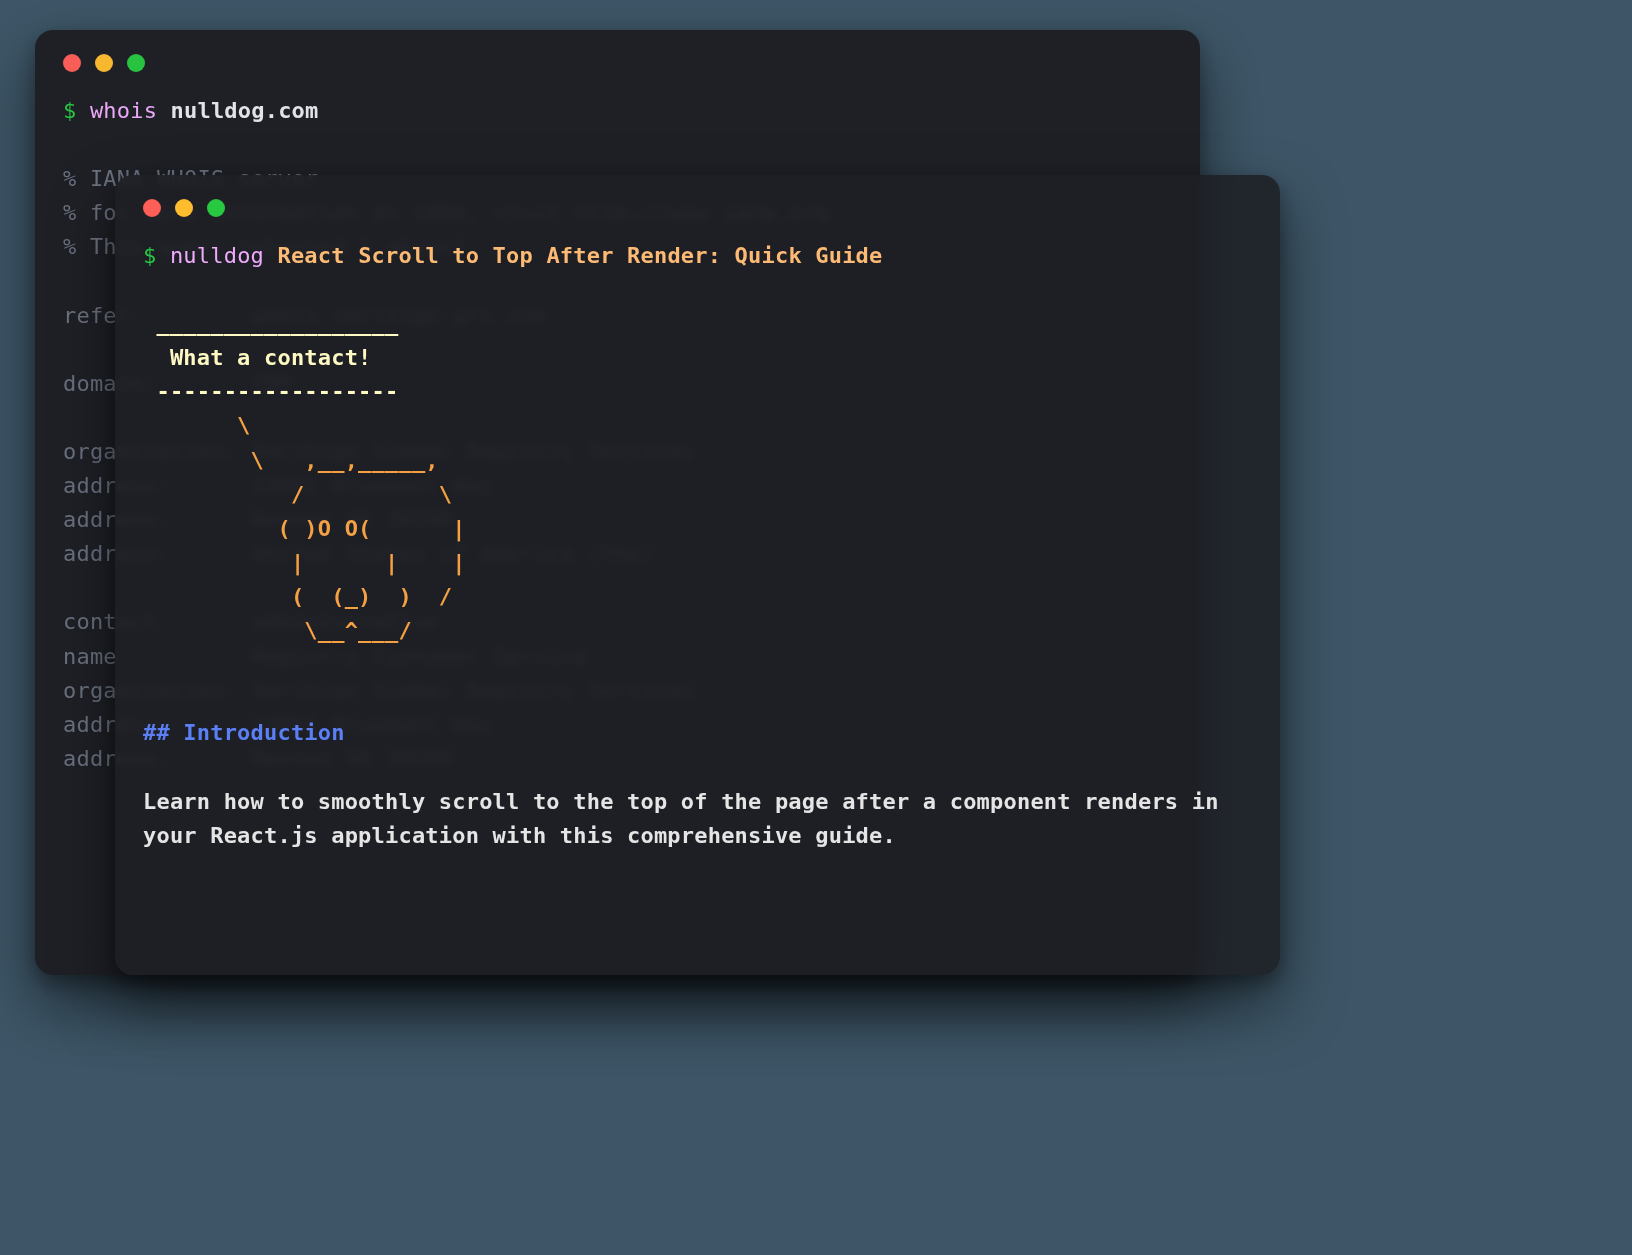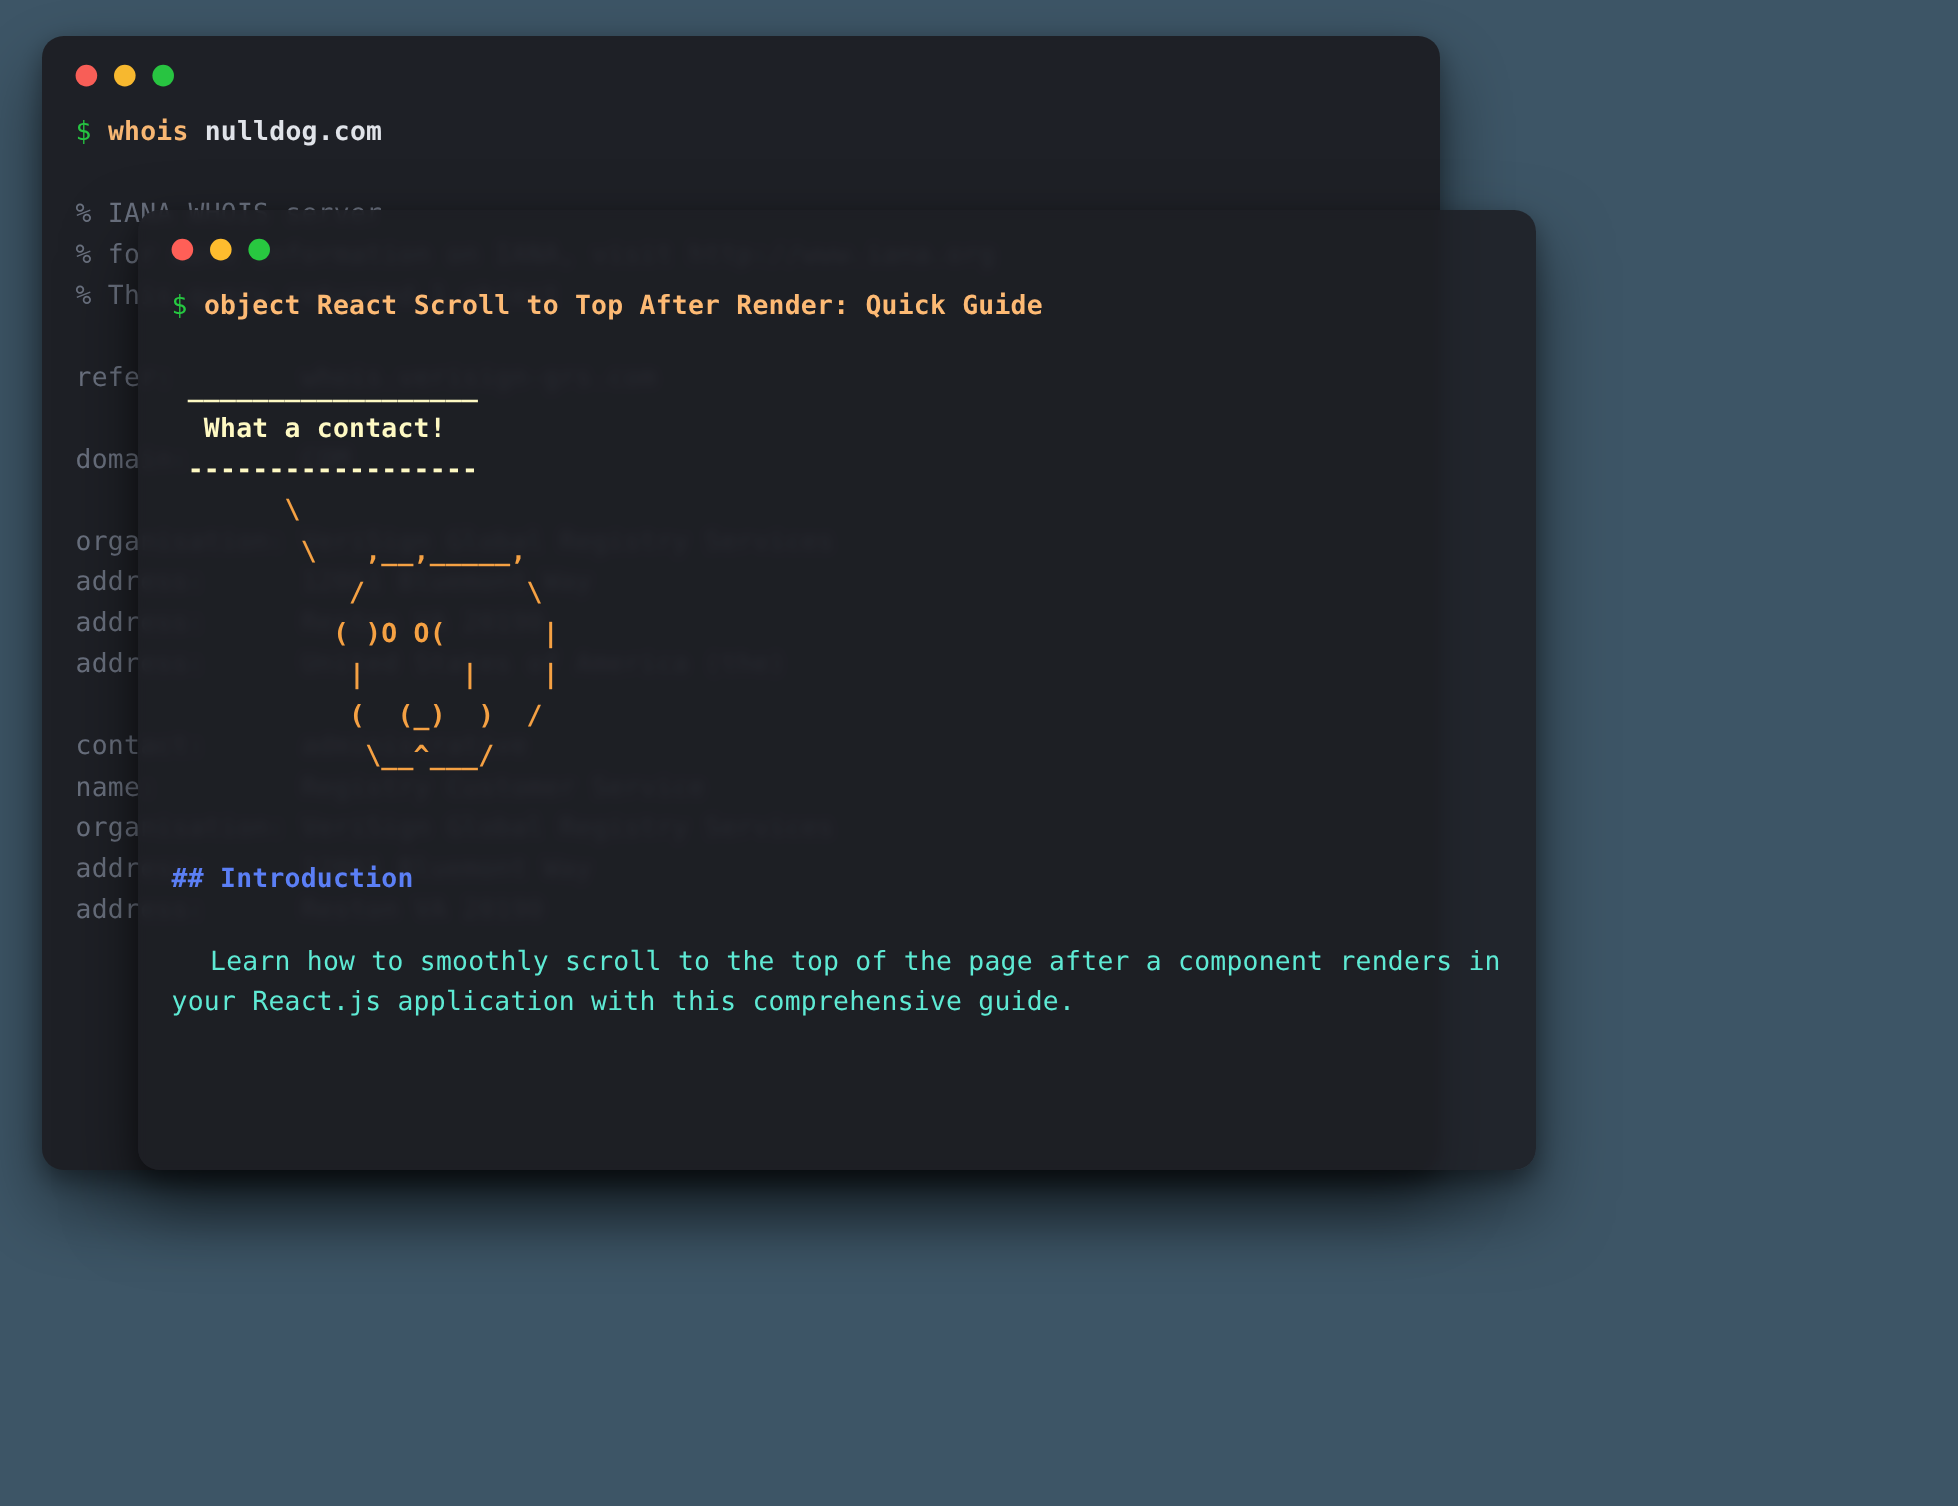--- a/index.html
+++ b/index.html
@@ -47,28 +47,28 @@
     padding: 12px 28px 28px 28px;
     font-size: 22px;
     line-height: 1.55;
     color: #8e93a1;
     white-space: pre;
     font-weight: 500;
     letter-spacing: 0.2px;
   }
   .window-back .term-body { color: #6c7280; }
   .prompt-dollar { color: #26c841; }
-  .prompt-cmd { color: #fdba74; font-weight: 700; }
+  .prompt-cmd { color: #f0abfc; font-weight: 400; }
   .prompt-arg { color: #e6e8ee; font-weight: 600; margin-top: 20px; }
   .title-red { color: #fdba74; font-weight: 600; }
   .cow-bubble { color: #fef9c3; font-weight: 600; }
   .cow-art { color: #f5a143; font-weight: 600; }
   .hash-blue { color: #5b7ff5; font-weight: 600; }
   .hash-title { color: #5b7ff5; font-weight: 600; }
-  .body-text { color: #5eead4; font-weight: 400; white-space: pre-wrap; margin-left: 32px; }
+  .body-text { color: #e5e5e5; font-weight: 700; white-space: pre-wrap; }
   .dim { color: #6c7280; }
 </style>
 </head>
 <body>
 
 <div class="window window-back">
   <div class="traffic-lights">
     <div class="light red"></div>
     <div class="light yellow"></div>
     <div class="light green"></div>
@@ -94,21 +94,21 @@
 <span class="dim">address:      12061 Bluemont Way</span>
 <span class="dim">address:      Reston VA 20190</span></div>
 </div>
 
 <div class="window window-front">
   <div class="traffic-lights">
     <div class="light red"></div>
     <div class="light yellow"></div>
     <div class="light green"></div>
   </div>
-  <div class="term-body"><span class="prompt-dollar">$</span> <span class="prompt-cmd">object</span> <span class="title-red">React Scroll to Top After Render: Quick Guide</span>
+  <div class="term-body"><span class="prompt-dollar">$</span> <span class="prompt-cmd">nulldog</span> <span class="title-red">React Scroll to Top After Render: Quick Guide</span>
 
 <span class="cow-bubble"> __________________ </span>
 <span class="cow-bubble">  What a contact!</span>
 <span class="cow-bubble"> ------------------ </span>
 <span class="cow-art">       \</span>
 <span class="cow-art">        \   ,__,_____,</span>
 <span class="cow-art">           /          \</span>
 <span class="cow-art">          ( )O O(      |</span>
 <span class="cow-art">           |      |    |</span>
 <span class="cow-art">           (  (_)  )  /</span>

